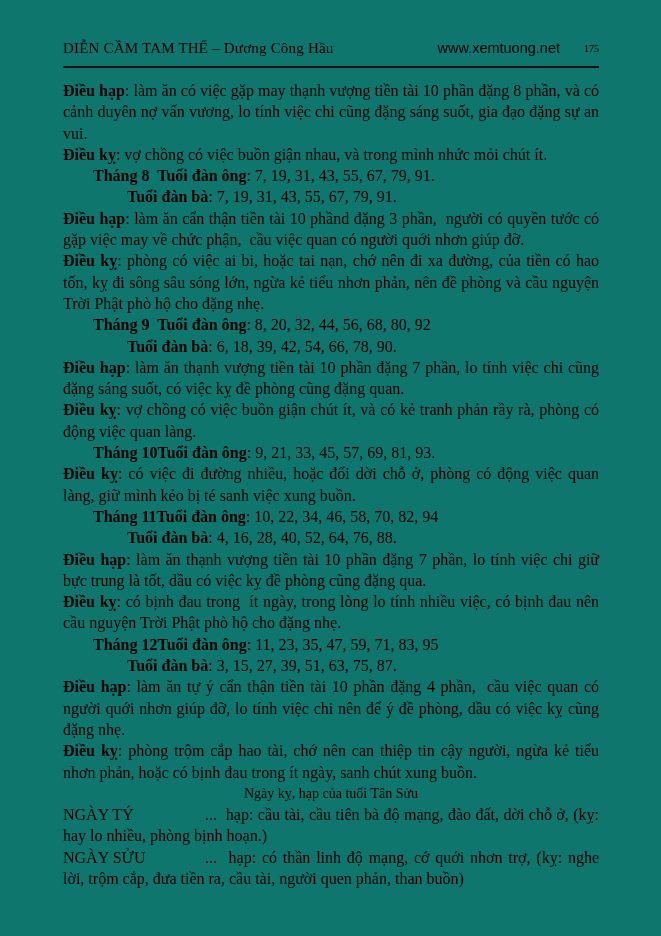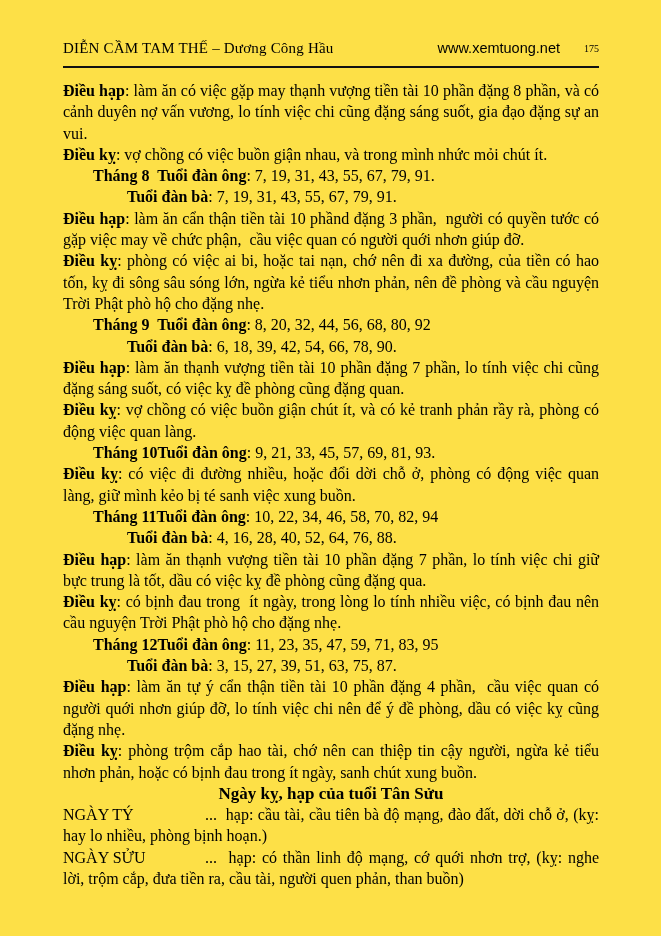--- a/index.html
+++ b/index.html
@@ -1,21 +1,21 @@
 <!DOCTYPE html>
 <html><head>
 <meta charset="utf-8">
 <style>
   html, body { margin: 0; padding: 0; background: #e8e8e8; }
   .page {
     position: relative;
     width: 661px;
     height: 936px;
     margin: 0 auto;
-    background: #fde047;
+    background: #0f766e;
     box-sizing: border-box;
     padding: 40px 62px 0 63px;
     font-family: "Liberation Serif", "DejaVu Serif", serif;
     color: #000000;
     overflow: hidden;
   }
   .header {
     display: flex;
     justify-content: space-between;
     align-items: baseline;
@@ -31,22 +31,22 @@
   }
   .header-page { font-size: 10px; }
   .content { margin-top: 12px; font-size: 16px; line-height: 21.3px; }
   .para { margin: 0; text-align: justify; }
   .para b { font-weight: bold; }
   .month  { text-align: left; padding-left: 30px; }
   .month2 { text-align: left; padding-left: 64px; }
   .section-heading {
     margin: 0;
     text-align: center;
-    font-weight: bold;
-    font-size: 17px;
+    font-weight: normal;
+    font-size: 14px;
     line-height: 21.3px;
   }
   .day .day-name { display: inline-block; width: 142px; }
 </style>
 </head>
 <body>
 
 <div class="page">
   <div class="header">
     <span class="header-title">DIỄN CẦM TAM THẾ – Dương Công Hầu</span>

